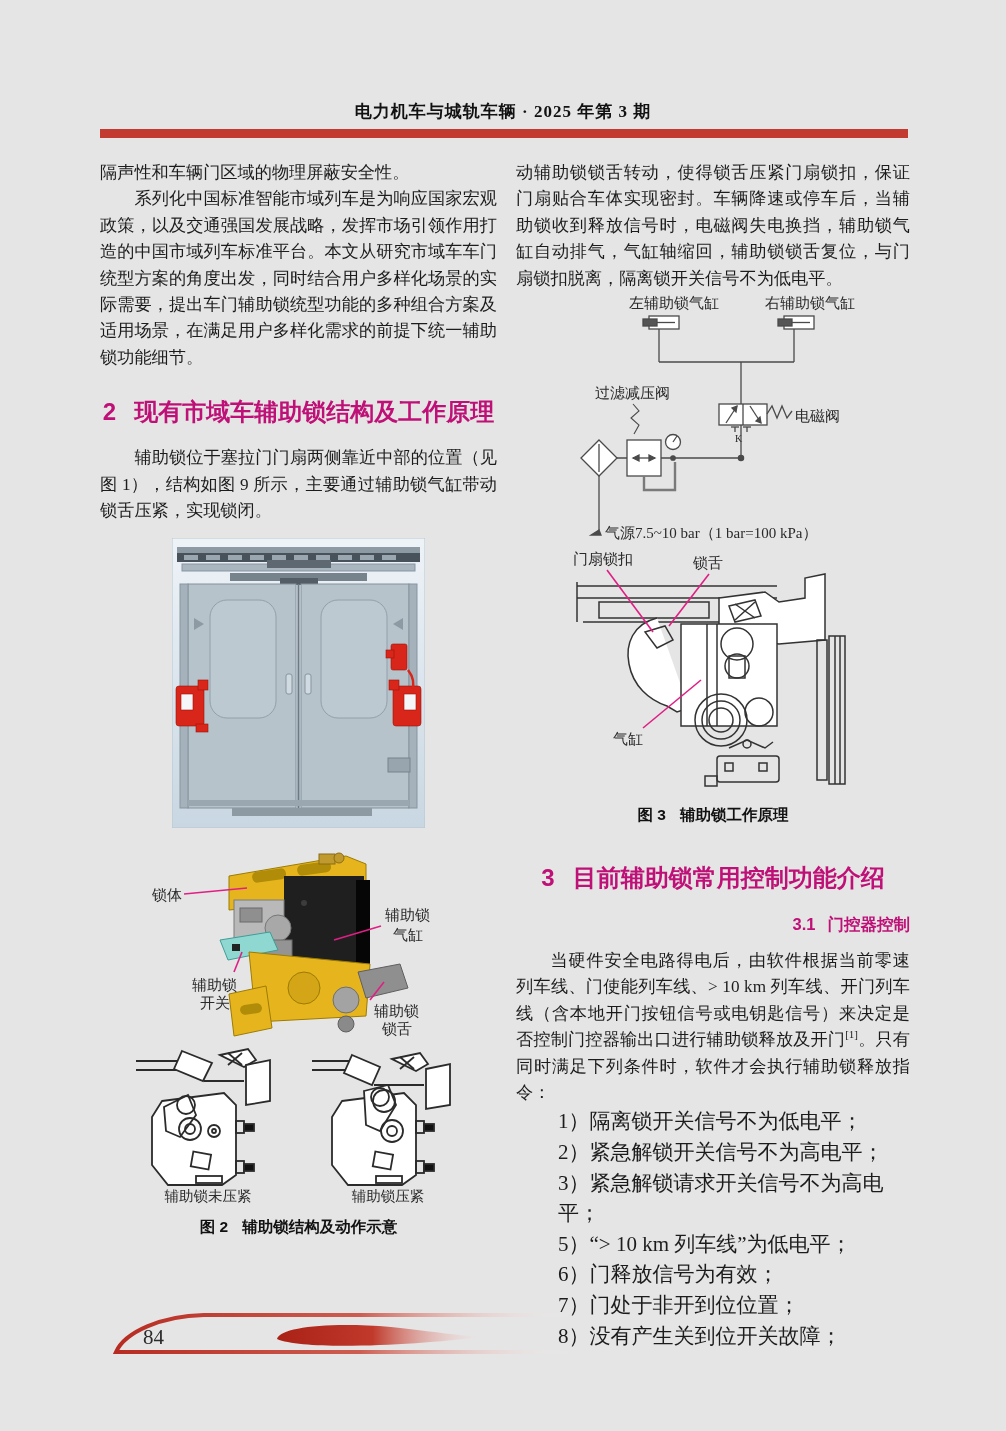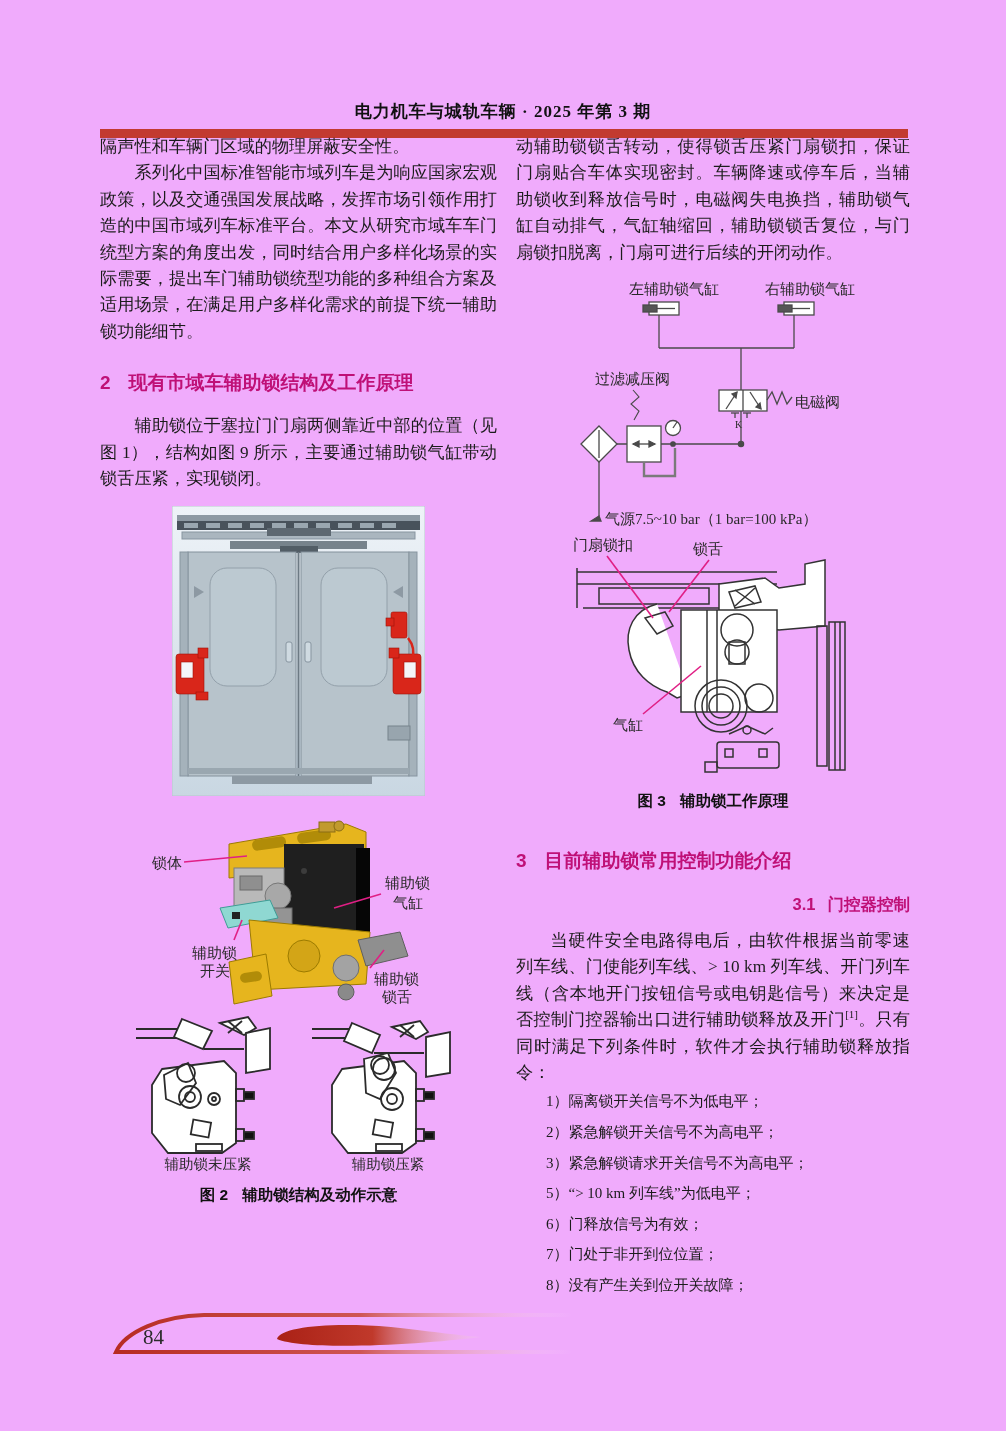--- a/index.html
+++ b/index.html
@@ -1,73 +1,73 @@
 <!DOCTYPE html>
 <html><head>
 <meta charset="utf-8">
 <style>
   * { margin: 0; padding: 0; box-sizing: border-box; }
   html,body { background: #888; }
   .page {
     position: relative;
     width: 1006px; height: 1431px;
-    background: #f0abfc;
+    background: #e5e5e5;
     margin: 0 auto;
     font-family: "Liberation Serif", "DejaVu Serif", serif;
     color: #1c1c1c;
     overflow: hidden;
     text-decoration: underline;
   }
   .journal-header {
     position: absolute; top: 100px; left: 0; width: 100%;
     text-align: center;
     font-size: 17px; font-weight: bold;
     letter-spacing: 1px;
     color: #111;
   }
   .header-rule {
     position: absolute; top: 129px; left: 100px;
     width: 808px; height: 9px;
     background: #c23a30;
   }
-  .col { position: absolute; top: 134px; }
+  .col { position: absolute; top: 160px; }
   .col-left  { left: 100px; width: 397px; }
   .col-right { left: 516px; width: 394px; }
   .para {
     font-size: 17.2px; line-height: 26.4px;
     text-align: justify;
     color: #1c1c1c;
   }
   .para.indent { text-indent: 2em; }
   .sup { font-size: 11px; vertical-align: super; line-height: 0; }
   .sec-heading {
     font-family: "Liberation Sans", "DejaVu Sans", sans-serif;
     font-weight: bold; color: #bf1077;
-    font-size: 19px;
-    margin-top: 25px; margin-bottom: 17px;
+    font-size: 24px;
+    margin-top: 25px; margin-bottom: 17px; text-align: center;
   }
   .sec-heading .sec-num { margin-right: 18px; }
   .subsec-heading {
     font-family: "Liberation Sans", "DejaVu Sans", sans-serif;
     font-weight: bold; color: #bf1077;
     font-size: 16.5px;
     margin-top: 20px; margin-bottom: 12px; text-align: right;
   }
   .subsec-heading .sec-num { margin-right: 12px; }
   .figure { text-align: center; }
   .fig-caption {
     font-family: "Liberation Sans", "DejaVu Sans", sans-serif;
     font-weight: bold; font-size: 15.5px;
     color: #111; margin-top: 8px;
     text-align: center;
   }
   .fig-caption .cap-num { margin-right: 14px; }
   .num-list { list-style: none; }
   .num-list li {
-    font-size: 15px; line-height: 30.6px;
+    font-size: 21px; line-height: 30.6px;
     padding-left: 2em;
     text-align: left;
   }
   .footer-mark { position: absolute; left: 99px; top: 1310px; }
   svg text { font-family: "Liberation Serif", "DejaVu Serif", serif; }
   .fig-block { margin-top: 14px; }
 </style>
 </head>
 <body>
 
@@ -253,23 +253,23 @@
       </div>
       <div class="fig-caption">
         <span class="cap-num">图 2</span><span>辅助锁结构及动作示意</span>
       </div>
     </div>
 
   </div>
 
   <div class="col col-right">
 
-    <p class="para">动辅助锁锁舌转动，使得锁舌压紧门扇锁扣，保证门扇贴合车体实现密封。车辆降速或停车后，当辅助锁收到释放信号时，电磁阀失电换挡，辅助锁气缸自动排气，气缸轴缩回，辅助锁锁舌复位，与门扇锁扣脱离，门扇可进行后续的开闭动作。</p>
-
-    <div class="figure" style="margin-top:12px">
+    <p class="para">动辅助锁锁舌转动，使得锁舌压紧门扇锁扣，保证门扇贴合车体实现密封。车辆降速或停车后，当辅助锁收到释放信号时，电磁阀失电换挡，辅助锁气缸自动排气，气缸轴缩回，辅助锁锁舌复位，与门扇锁扣脱离，隔离锁开关信号不为低电平。</p>
+
+    <div class="figure" style="">
       <svg width="332" height="252" viewBox="0 0 332 252" style="margin-left:44px">
         <g font-size="15" fill="#2a2a2a">
           <text x="60" y="16">左辅助锁气缸</text>
           <text x="196" y="16">右辅助锁气缸</text>
           <text x="226" y="129">电磁阀</text>
           <text x="26" y="106">过滤减压阀</text>
           <text x="36" y="246">气源7.5~10 bar（1 bar=100 kPa）</text>
         </g>
         <text x="166" y="150" font-size="10" fill="#2a2a2a">K</text>
         <g stroke="#4a4a4a" stroke-width="1.3" fill="none">

